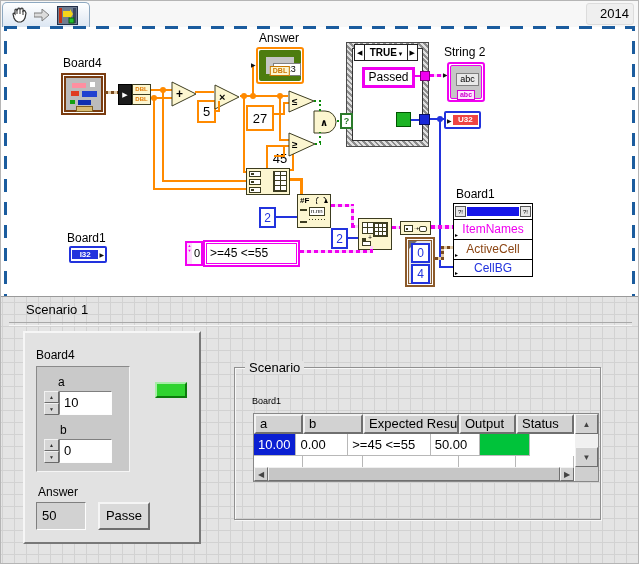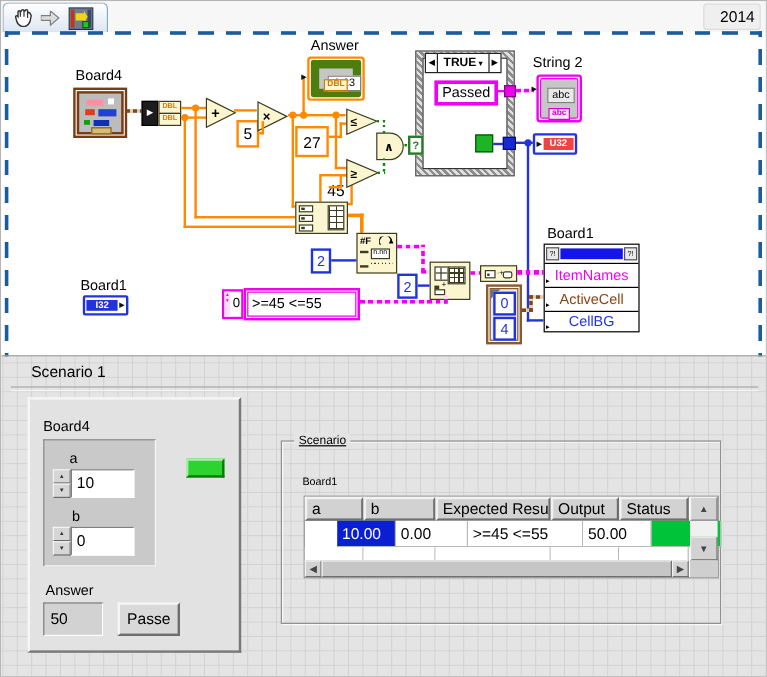--- a/index.html
+++ b/index.html
@@ -367,35 +367,35 @@
     <span class="lbl" style="left:13px;top:153px;">Answer</span>
     <div class="abs" style="left:11px;top:169px;width:50px;height:28px;background:#d2d2d2;border-top:1px solid #7f7f7f;border-left:1px solid #7f7f7f;border-right:1px solid #fdfdfd;border-bottom:1px solid #fdfdfd;box-sizing:border-box;font-size:13px;line-height:26px;padding-left:5px;">
       <span>50</span>
     </div>
     <div class="abs btn3d" style="left:73px;top:169px;width:52px;height:28px;font-size:13px;text-align:center;line-height:24px;">
       <span>Passe</span>
     </div>
   </div>
 
   <div class="abs" style="left:233px;top:366px;width:367px;height:153px;border:1px solid #909090;box-shadow:1px 1px 0 #f8f8f8, inset 1px 1px 0 #f8f8f8;box-sizing:border-box;">
-    <span class="lbl" style="left:10px;top:-7px;background:#e4e4e4;padding:0 4px;font-size:10px;text-decoration:underline;">Scenario</span>
+    <span class="lbl" style="left:10px;top:-7px;background:#e4e4e4;padding:0 4px;font-size:13px;">Scenario</span>
   </div>
   <span class="lbl" style="left:251px;top:394px;font-size:9px;">Board1</span>
 
   <div class="abs" style="left:252px;top:412px;width:346px;height:69px;border:1px solid #888;background:#fff;box-sizing:border-box;">
 
     <div class="abs" style="left:0;top:0;width:320px;height:20px;display:flex;">
       <div class="hdrcell" style="width:49px;height:20px;"><span>a</span></div>
       <div class="hdrcell" style="width:60px;height:20px;"><span>b</span></div>
       <div class="hdrcell" style="width:96px;height:20px;"><span>Expected Resul</span></div>
       <div class="hdrcell" style="width:57px;height:20px;"><span>Output</span></div>
       <div class="hdrcell" style="width:58px;height:20px;"><span>Status</span></div>
     </div>
 
-    <div class="abs" style="left:0;top:20px;width:320px;height:22px;display:flex;margin-left:27px;">
+    <div class="abs" style="left:0;top:20px;width:276px;height:22px;display:flex;">
       <div class="cell" style="width:49px;height:22px;background:#0a1fd2;color:#fff;"><span>10.00</span></div>
       <div class="cell" style="width:60px;height:22px;"><span>0.00</span></div>
       <div class="cell" style="width:96px;height:22px;"><span>&gt;=45 &lt;=55</span></div>
       <div class="cell" style="width:57px;height:22px;"><span>50.00</span></div>
       <div class="cell" style="width:58px;height:22px;background:#00c33a;"><span></span></div>
     </div>
 
     <div class="abs" style="left:0;top:42px;width:320px;height:12px;display:flex;">
       <div class="cell" style="width:49px;height:12px;"></div>
       <div class="cell" style="width:60px;height:12px;"></div>

